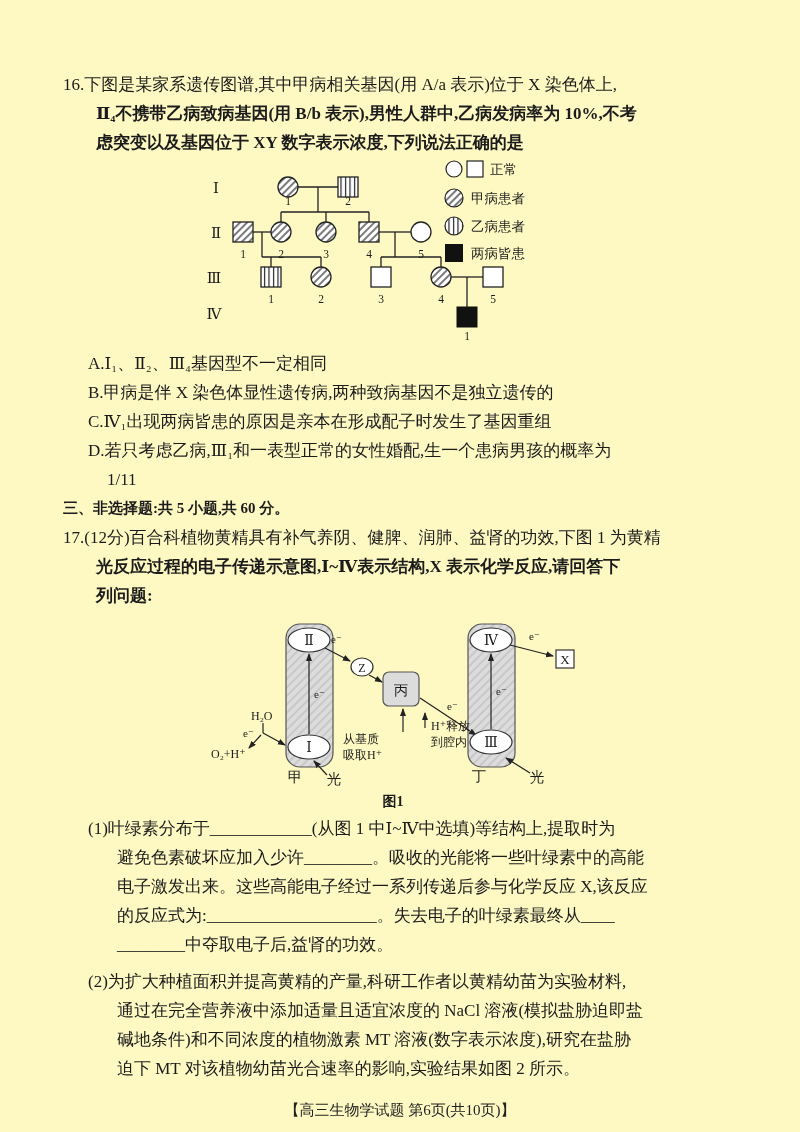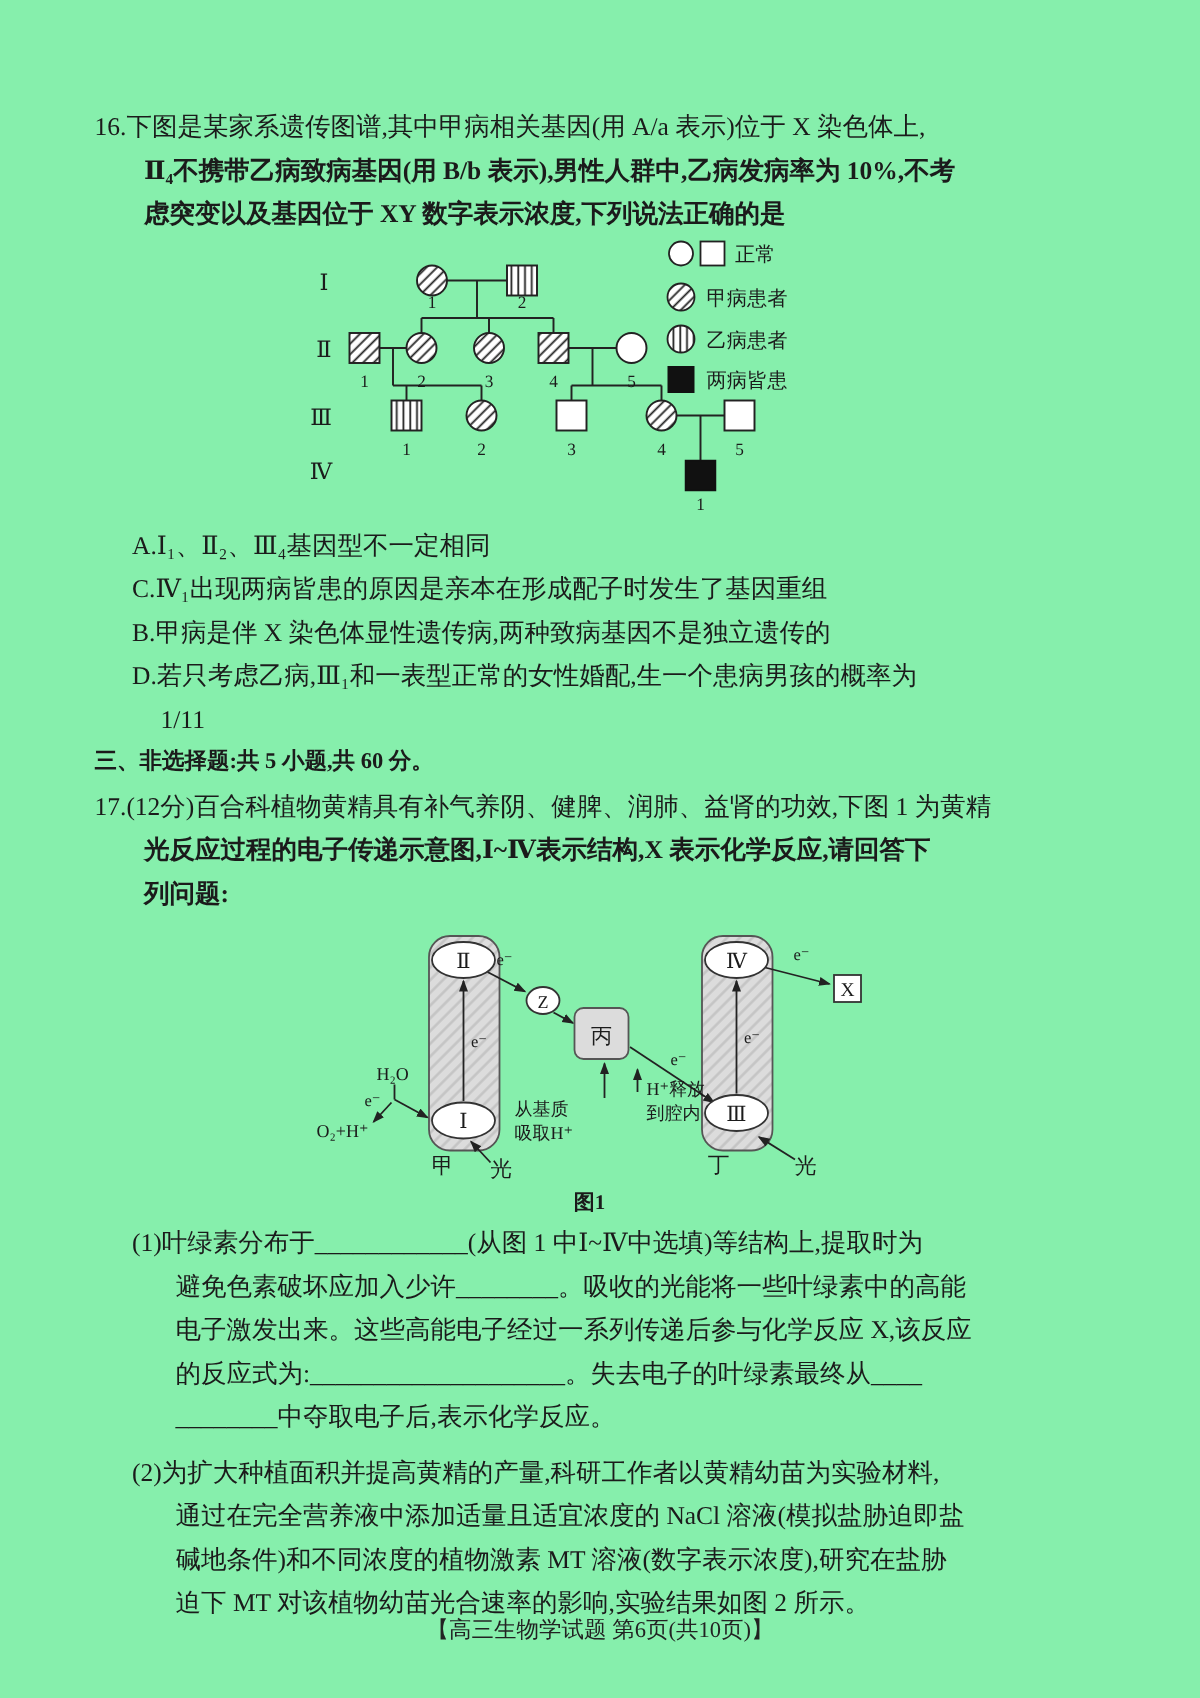--- a/index.html
+++ b/index.html
@@ -1,35 +1,35 @@
 <!DOCTYPE html>
 <html><head>
 <meta charset="utf-8">
 <style>
   * { margin:0; padding:0; box-sizing:border-box; }
   html,body { background:#e9e9e9; }
   .page {
     width:800px; height:1132px; margin:0 auto; position:relative;
-    background:#86efac; color:#1b1b1b; overflow:hidden;
+    background:#fef9c3; color:#1b1b1b; overflow:hidden;
     font-family:"Liberation Serif","DejaVu Serif",serif;
   }
   .content { position:absolute; left:63px; top:70px; width:690px; }
   .line { font-size:17px; line-height:29px; white-space:nowrap; }
   .ind  { padding-left:33px;font-weight:bold; }
   .opt  { padding-left:25px; }
   .optd2{ padding-left:44px; }
   .first{ padding-left:25px; }
   .cont { padding-left:54px; }
   .section-head { font-size:15px; line-height:29px; font-weight:bold; }
   svg.pedigree { display:block; margin:0 0 6px 128px; }
   svg.figure1  { display:block; margin:0 0 4px 130px; }
   .part2 { margin-top:8px; }
   .options { margin-top:6px; }
   .footer {
-    position:absolute; left:0; right:0; bottom:36px;
+    position:absolute; left:0; right:0; bottom:12px;
     text-align:center; font-size:15px; color:#222;
   }
   svg { font-family:"Liberation Serif","DejaVu Serif",serif; }
   svg text { fill:#1b1b1b; }
 </style>
 </head>
 <body>
 
 <div class="page">
   <div class="content">
@@ -116,22 +116,22 @@
         <text x="280" y="46" font-size="13.5">甲病患者</text>
         <circle cx="263" cy="69" r="9" fill="url(#stripeB)" stroke="#222" stroke-width="1.2"></circle>
         <text x="280" y="74" font-size="13.5">乙病患者</text>
         <rect x="254" y="87" width="18" height="18" fill="#111"></rect>
         <text x="280" y="101" font-size="13.5">两病皆患</text>
       </g>
     </svg>
 
     <div class="options">
       <div class="line opt">A.Ⅰ₁、Ⅱ₂、Ⅲ₄基因型不一定相同</div>
+      <div class="line opt">B.甲病是伴 X 染色体显性遗传病,两种致病基因不是独立遗传的</div>
       <div class="line opt">C.Ⅳ₁出现两病皆患的原因是亲本在形成配子时发生了基因重组</div>
-      <div class="line opt">B.甲病是伴 X 染色体显性遗传病,两种致病基因不是独立遗传的</div>
       <div class="line opt">D.若只考虑乙病,Ⅲ₁和一表型正常的女性婚配,生一个患病男孩的概率为</div>
       <div class="line optd2">1/11</div>
     </div>
 
     <div class="section-head">三、非选择题:共 5 小题,共 60 分。</div>
 
     <div class="para">
       <div class="line">17.(12分)百合科植物黄精具有补气养阴、健脾、润肺、益肾的功效,下图 1 为黄精</div>
       <div class="line ind">光反应过程的电子传递示意图,Ⅰ~Ⅳ表示结构,X 表示化学反应,请回答下</div>
       <div class="line ind">列问题:</div>
@@ -204,21 +204,21 @@
       <text x="344" y="172" font-size="14.5" text-anchor="middle">光</text>
 
       <text x="200" y="196" font-size="14" font-weight="bold" text-anchor="middle">图1</text>
     </svg>
 
     <div class="part part1">
       <div class="line first">(1)叶绿素分布于____________(从图 1 中Ⅰ~Ⅳ中选填)等结构上,提取时为</div>
       <div class="line cont">避免色素破坏应加入少许________。吸收的光能将一些叶绿素中的高能</div>
       <div class="line cont">电子激发出来。这些高能电子经过一系列传递后参与化学反应 X,该反应</div>
       <div class="line cont">的反应式为:____________________。失去电子的叶绿素最终从____</div>
-      <div class="line cont">________中夺取电子后,表示化学反应。</div>
+      <div class="line cont">________中夺取电子后,益肾的功效。</div>
     </div>
 
     <div class="part part2">
       <div class="line first">(2)为扩大种植面积并提高黄精的产量,科研工作者以黄精幼苗为实验材料,</div>
       <div class="line cont">通过在完全营养液中添加适量且适宜浓度的 NaCl 溶液(模拟盐胁迫即盐</div>
       <div class="line cont">碱地条件)和不同浓度的植物激素 MT 溶液(数字表示浓度),研究在盐胁</div>
       <div class="line cont">迫下 MT 对该植物幼苗光合速率的影响,实验结果如图 2 所示。</div>
     </div>
 
   </div>

